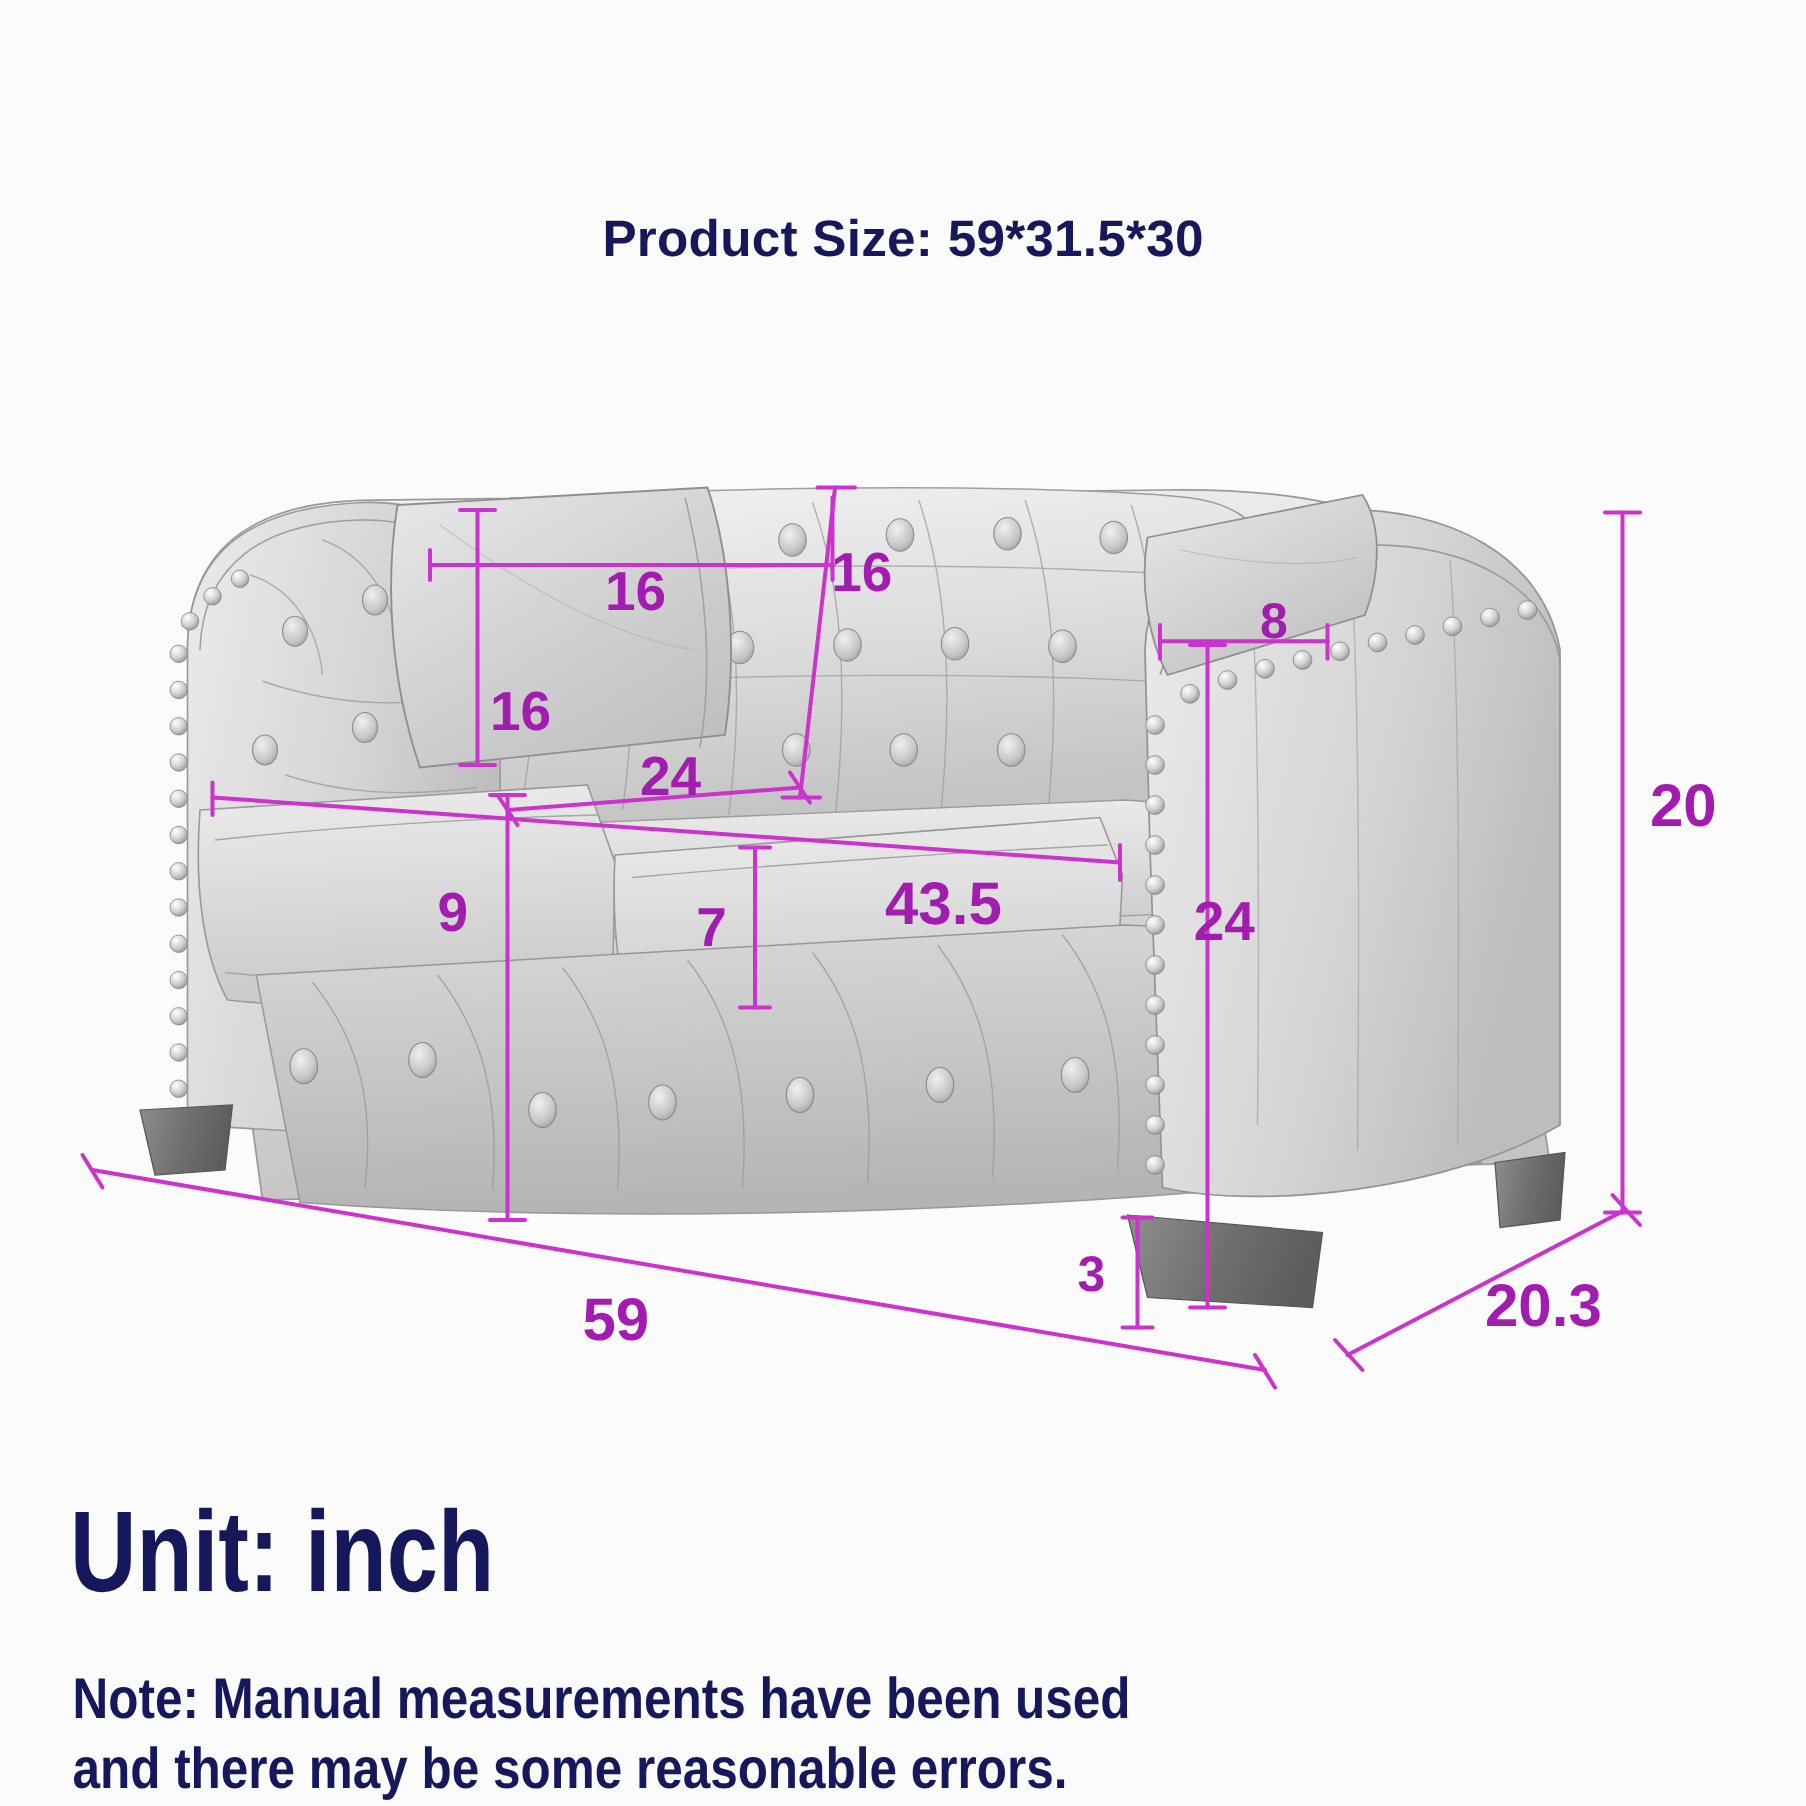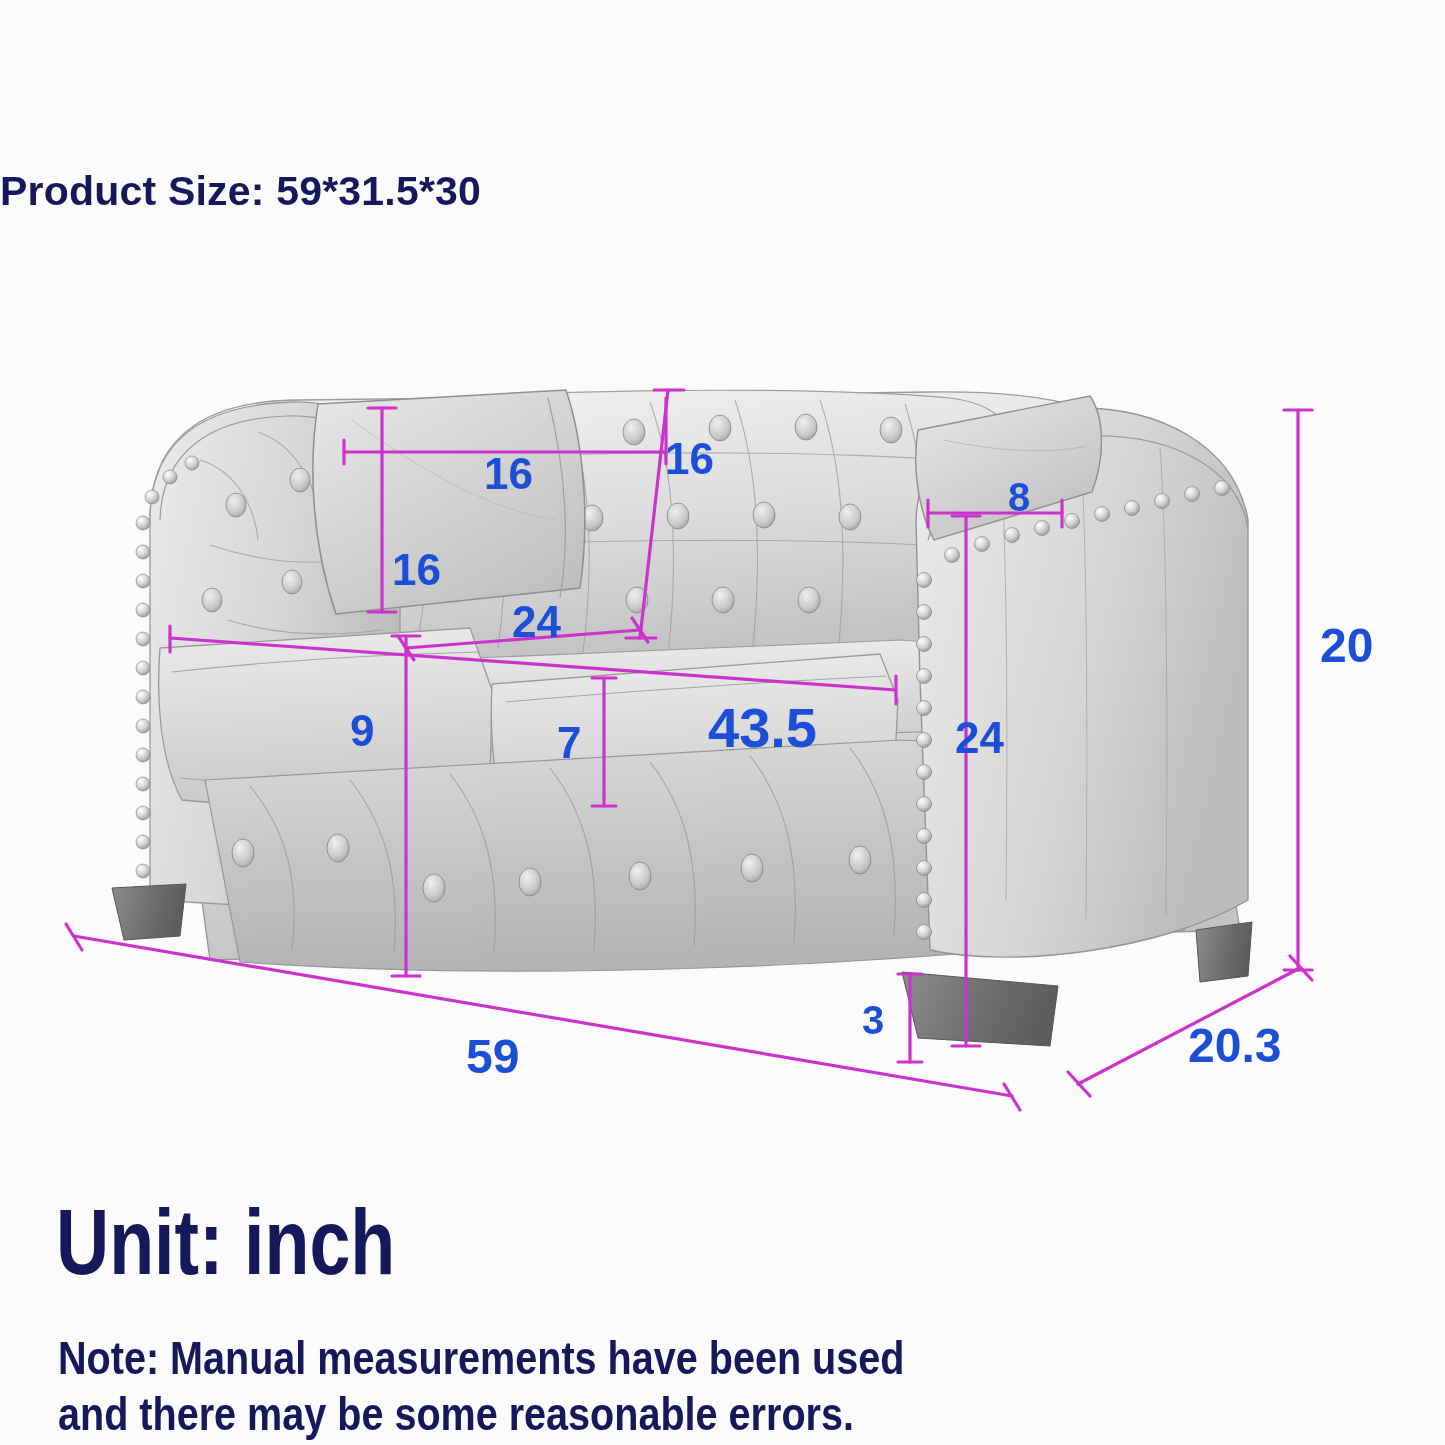--- a/index.html
+++ b/index.html
@@ -14,34 +14,34 @@
     height: 1445px;
     background: #fbfbfb;
     overflow: hidden;
     font-family: "Liberation Sans", sans-serif;
   }
   #title {
     position: absolute;
     left: 0;
     top: 168px;
     width: 1445px;
-    text-align: left;
+    text-align: center;
     font-size: 41px;
     font-weight: bold;
     color: #15195c;
     letter-spacing: 0.2px;
   }
   #diagram-svg {
     position: absolute;
     left: 0;
     top: 0;
   }
   .dim-label {
     position: absolute;
-    color: #1d4ed8;
+    color: #a21caf;
     font-weight: bold;
     font-family: "Liberation Sans", sans-serif;
     white-space: nowrap;
     line-height: 1;
   }
   #unit-line {
     position: absolute;
     left: 56px;
     top: 1196px;
     font-family: "Liberation Sans", sans-serif;
@@ -359,21 +359,21 @@
     </g>
   </svg>
 
   <div class="dim-label" style="left:484px; top:452px; font-size:44px;">16</div>
   <div class="dim-label" style="left:392px; top:548px; font-size:44px;">16</div>
   <div class="dim-label" style="left:665px; top:437px; font-size:44px;">16</div>
   <div class="dim-label" style="left:1008px; top:477px; font-size:40px;">8</div>
   <div class="dim-label" style="left:512px; top:600px; font-size:44px;">24</div>
   <div class="dim-label" style="left:350px; top:709px; font-size:44px;">9</div>
   <div class="dim-label" style="left:557px; top:721px; font-size:44px;">7</div>
-  <div class="dim-label" style="left:708px; top:700px; font-size:56px;">43.5</div>
+  <div class="dim-label" style="left:708px; top:700px; font-size:48px;">43.5</div>
   <div class="dim-label" style="left:955px; top:716px; font-size:44px;">24</div>
   <div class="dim-label" style="left:862px; top:1000px; font-size:40px;">3</div>
   <div class="dim-label" style="left:466px; top:1018px; font-size:48px;margin-top:15px;">59</div>
   <div class="dim-label" style="left:1188px; top:1022px; font-size:48px;">20.3</div>
   <div class="dim-label" style="left:1320px; top:622px; font-size:48px;">20</div>
 
   <div id="unit-line">Unit: inch</div>
 
   <div id="note-block">
     <span class="note-row">Note: Manual measurements have been used</span>

